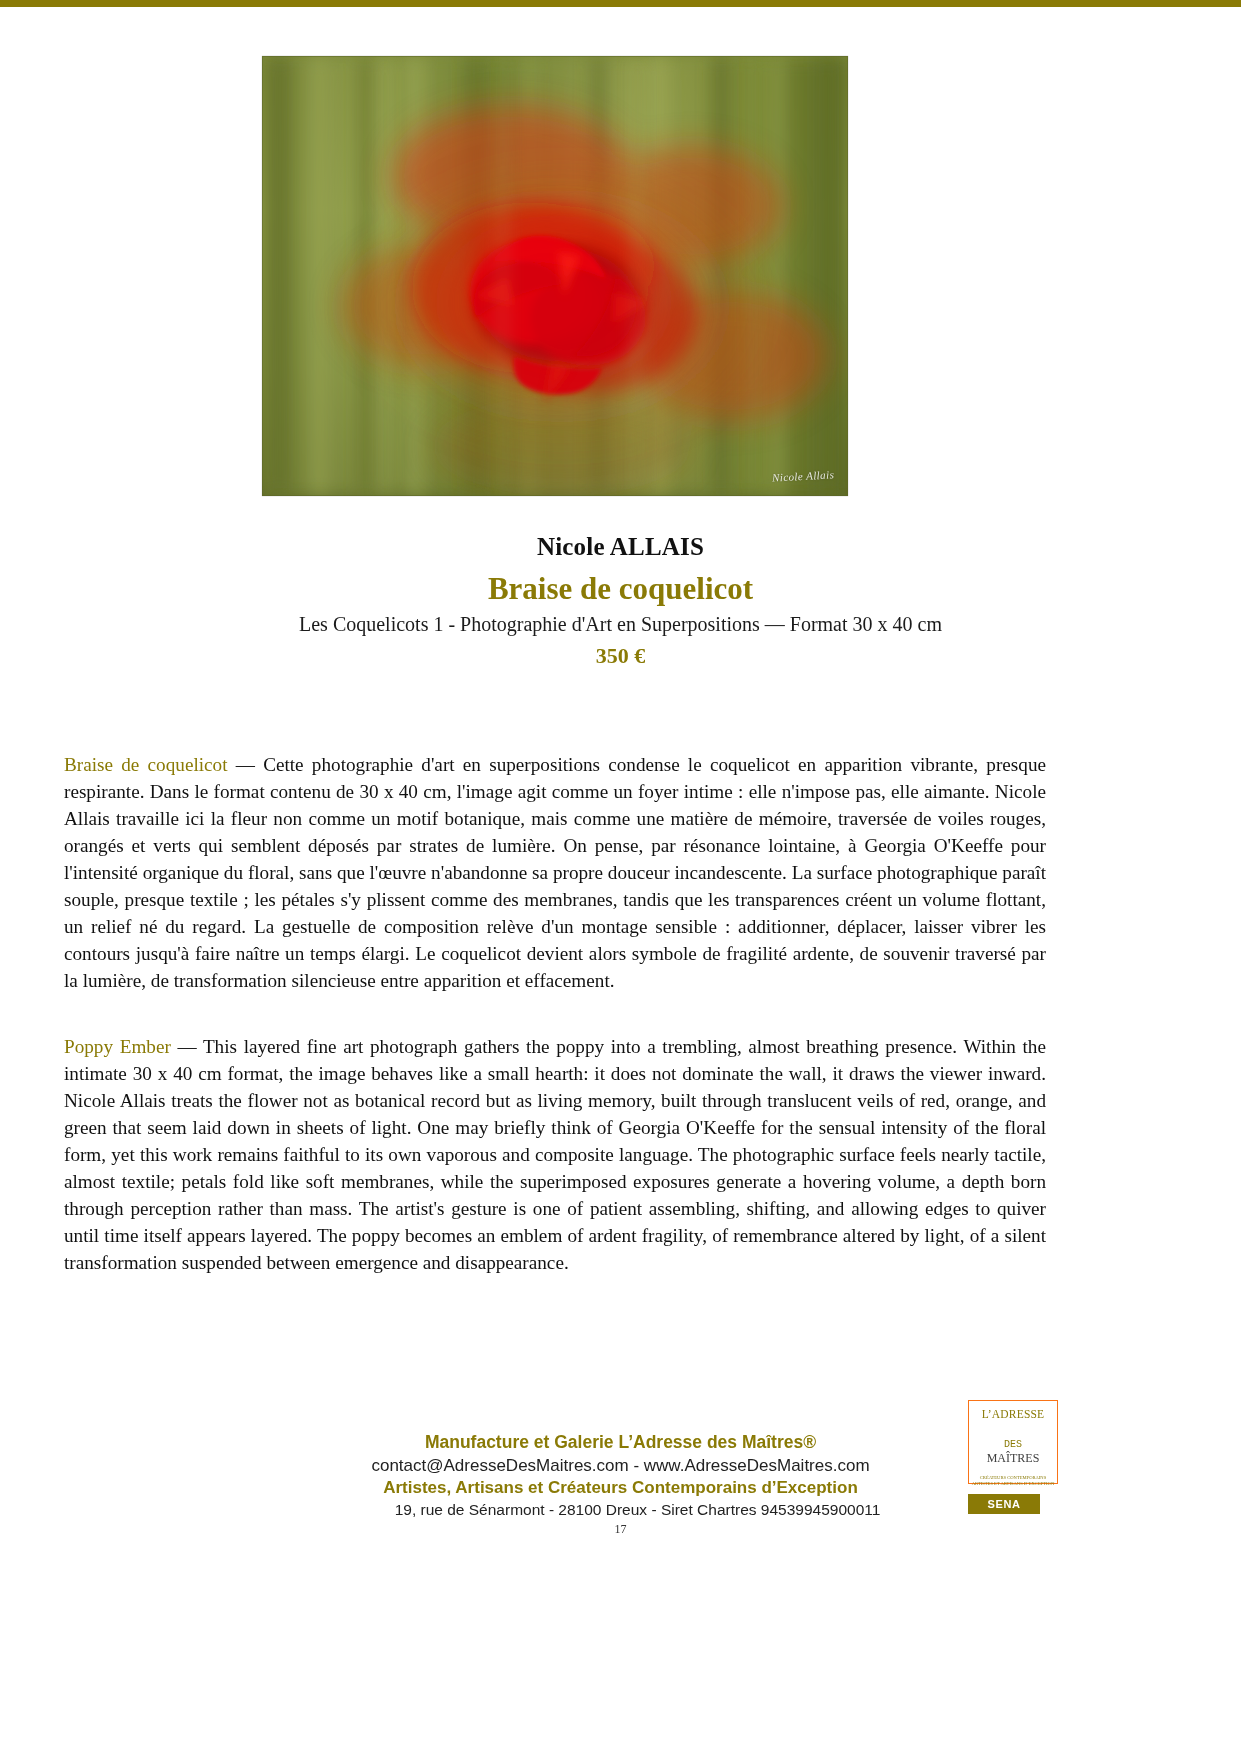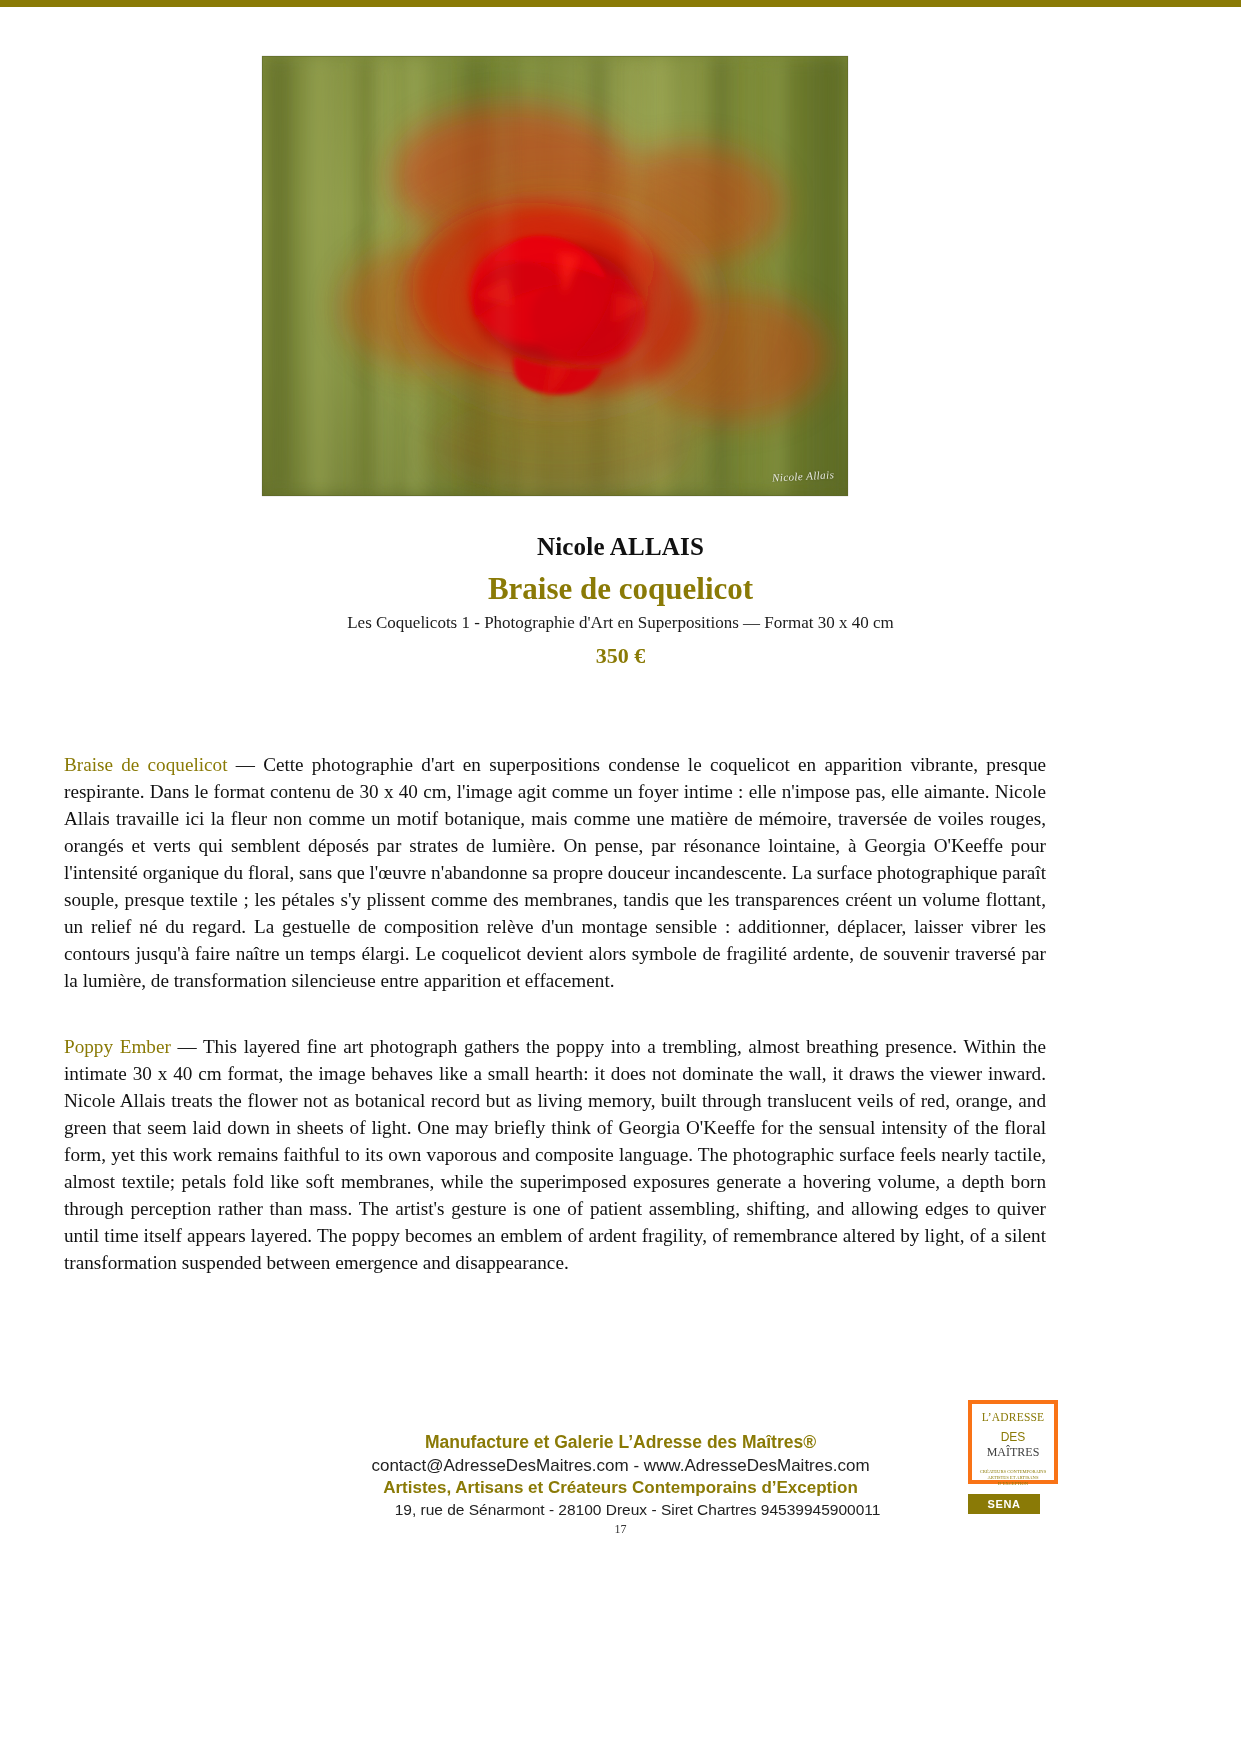--- a/index.html
+++ b/index.html
@@ -36,21 +36,21 @@
     letter-spacing:.2px;
   }
   .art-title{
     position:absolute;top:571px;left:0;width:1241px;
     text-align:center;
     font-weight:bold;font-size:31px;color:#8a7a06;
   }
   .art-subtitle{
     position:absolute;top:613px;left:0;width:1241px;
     text-align:center;
-    font-size:17px;color:#1b1b1b;
+    font-size:20px;color:#1b1b1b;
   }
   .art-price{
     position:absolute;top:643px;left:0;width:1241px;
     text-align:center;
     font-weight:bold;font-size:22px;color:#8a7a06;
   }
   .body-text{
     position:absolute;left:64px;width:982px;
     text-align:justify;
     font-size:19.2px;line-height:27px;color:#111111;margin-top:20px;
@@ -65,26 +65,26 @@
   #f1{top:1432px;font-weight:bold;font-size:17.5px;color:#8a7a06;}
   #f2{top:1456px;font-size:17px;color:#222222;}
   #f3{top:1478px;font-weight:bold;font-size:17px;color:#8a7a06;}
   #f4{top:1501px;font-size:15.5px;color:#222222;padding-left:17px;}
   .page-num{
     position:absolute;top:1522px;left:0;width:1241px;text-align:center;
     font-family:"Liberation Serif", serif;font-size:12px;color:#333333;
   }
   .logo-box{
     position:absolute;left:968px;top:1400px;width:90px;height:84px;
-    border:4px solid #f97316;background:#ffffff;
+    border:1px solid #f97316;background:#ffffff;
     display:flex;flex-direction:column;align-items:center;justify-content:flex-start;
     padding-top:7px;box-sizing:border-box;
   }
   .logo-l1{font-family:"Liberation Serif",serif;font-size:11.5px;color:#8a7a06;letter-spacing:.2px;}
-  .logo-l2{font-family:Liberation Sans, sans-serif;font-size:12px;color:#8a7a06;margin-top:7px;}
+  .logo-l2{font-family:Liberation Mono, monospace;font-size:10px;color:#8a7a06;margin-top:19px;}
   .logo-l3{font-family:"Liberation Serif",serif;font-size:12px;color:#404040;margin-top:1px;}
   .logo-rule{width:58px;height:1px;background:#8a7a06;margin:5px 0 4px 0;}
   .logo-l4{font-family:"Liberation Serif",serif;font-size:4.6px;color:#8a7a06;line-height:6px;text-align:center;}
   .sena{
     position:absolute;left:968px;top:1494px;width:72px;height:20px;
     background:#8a7a06;color:#ffffff;
     display:flex;align-items:center;justify-content:center;
     font-family:"Liberation Sans",sans-serif;font-size:11px;font-weight:bold;letter-spacing:.6px;
   }
 </style>

